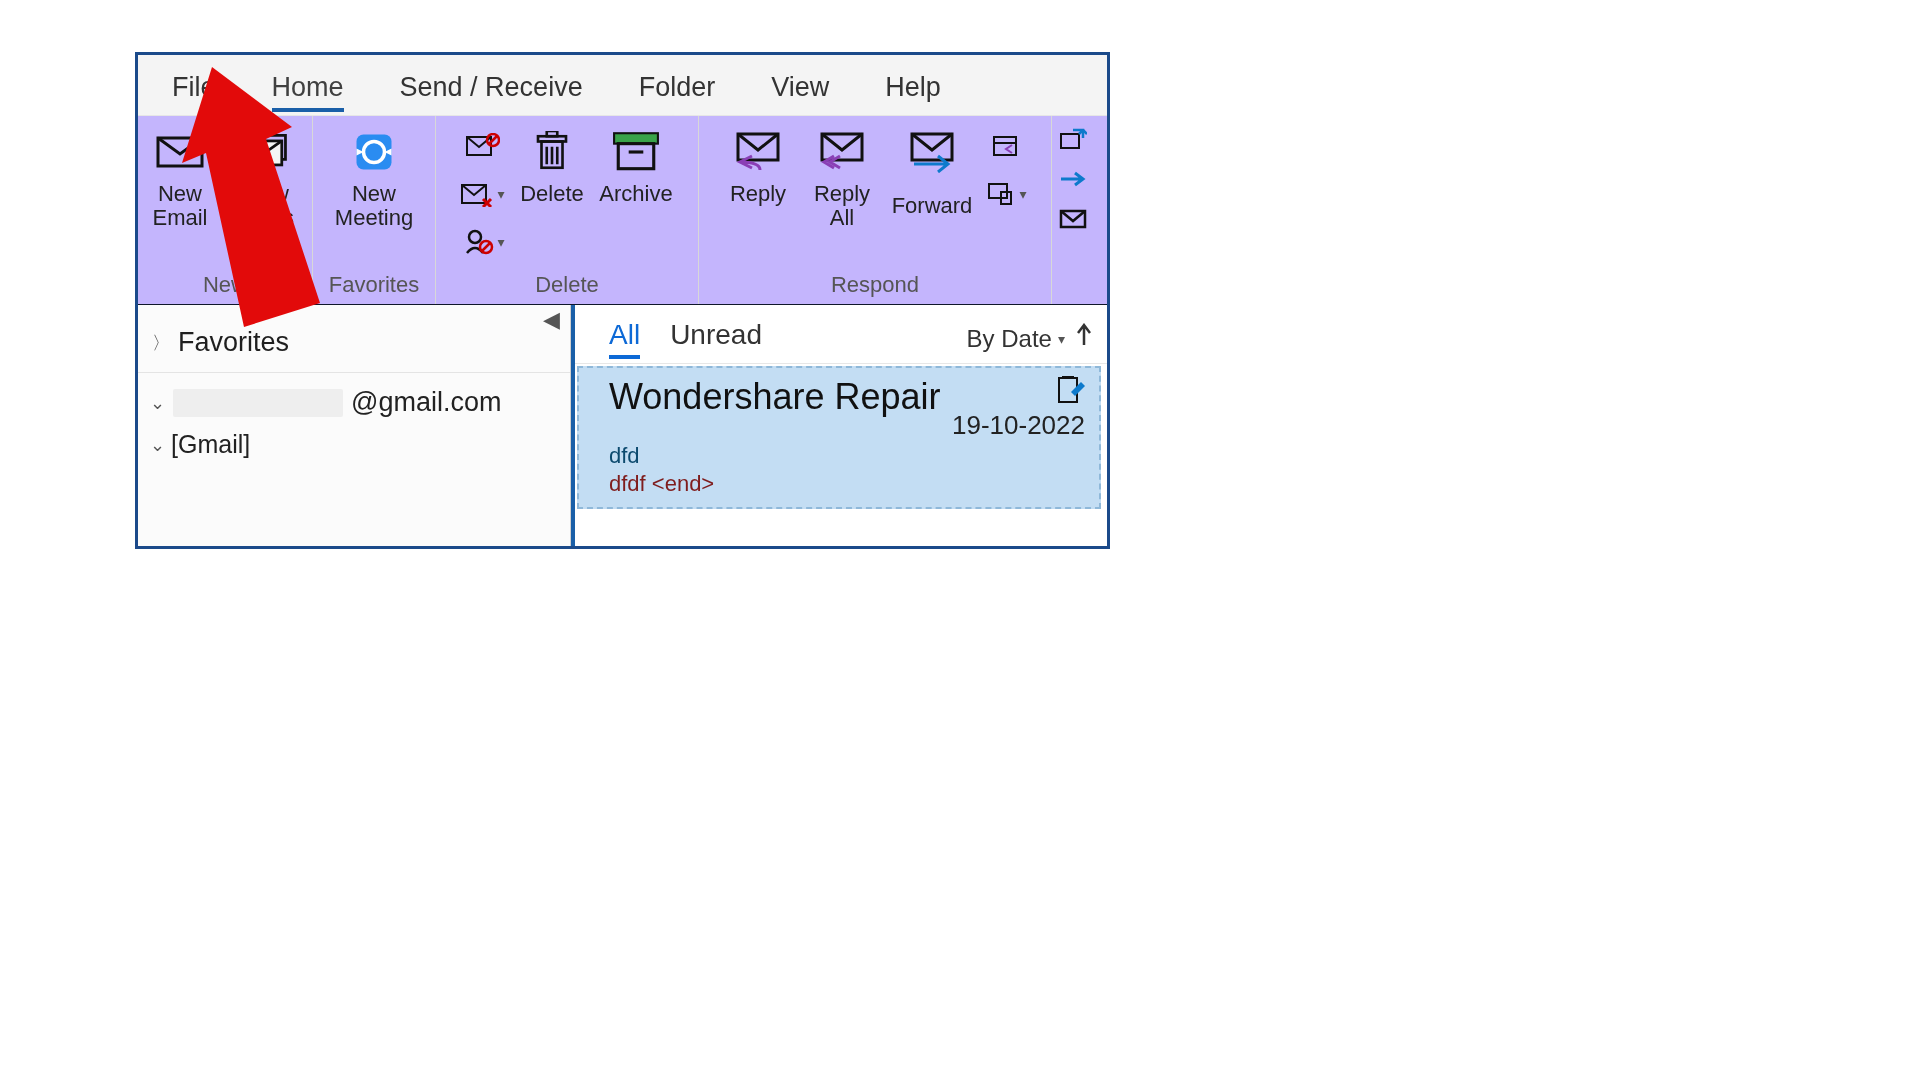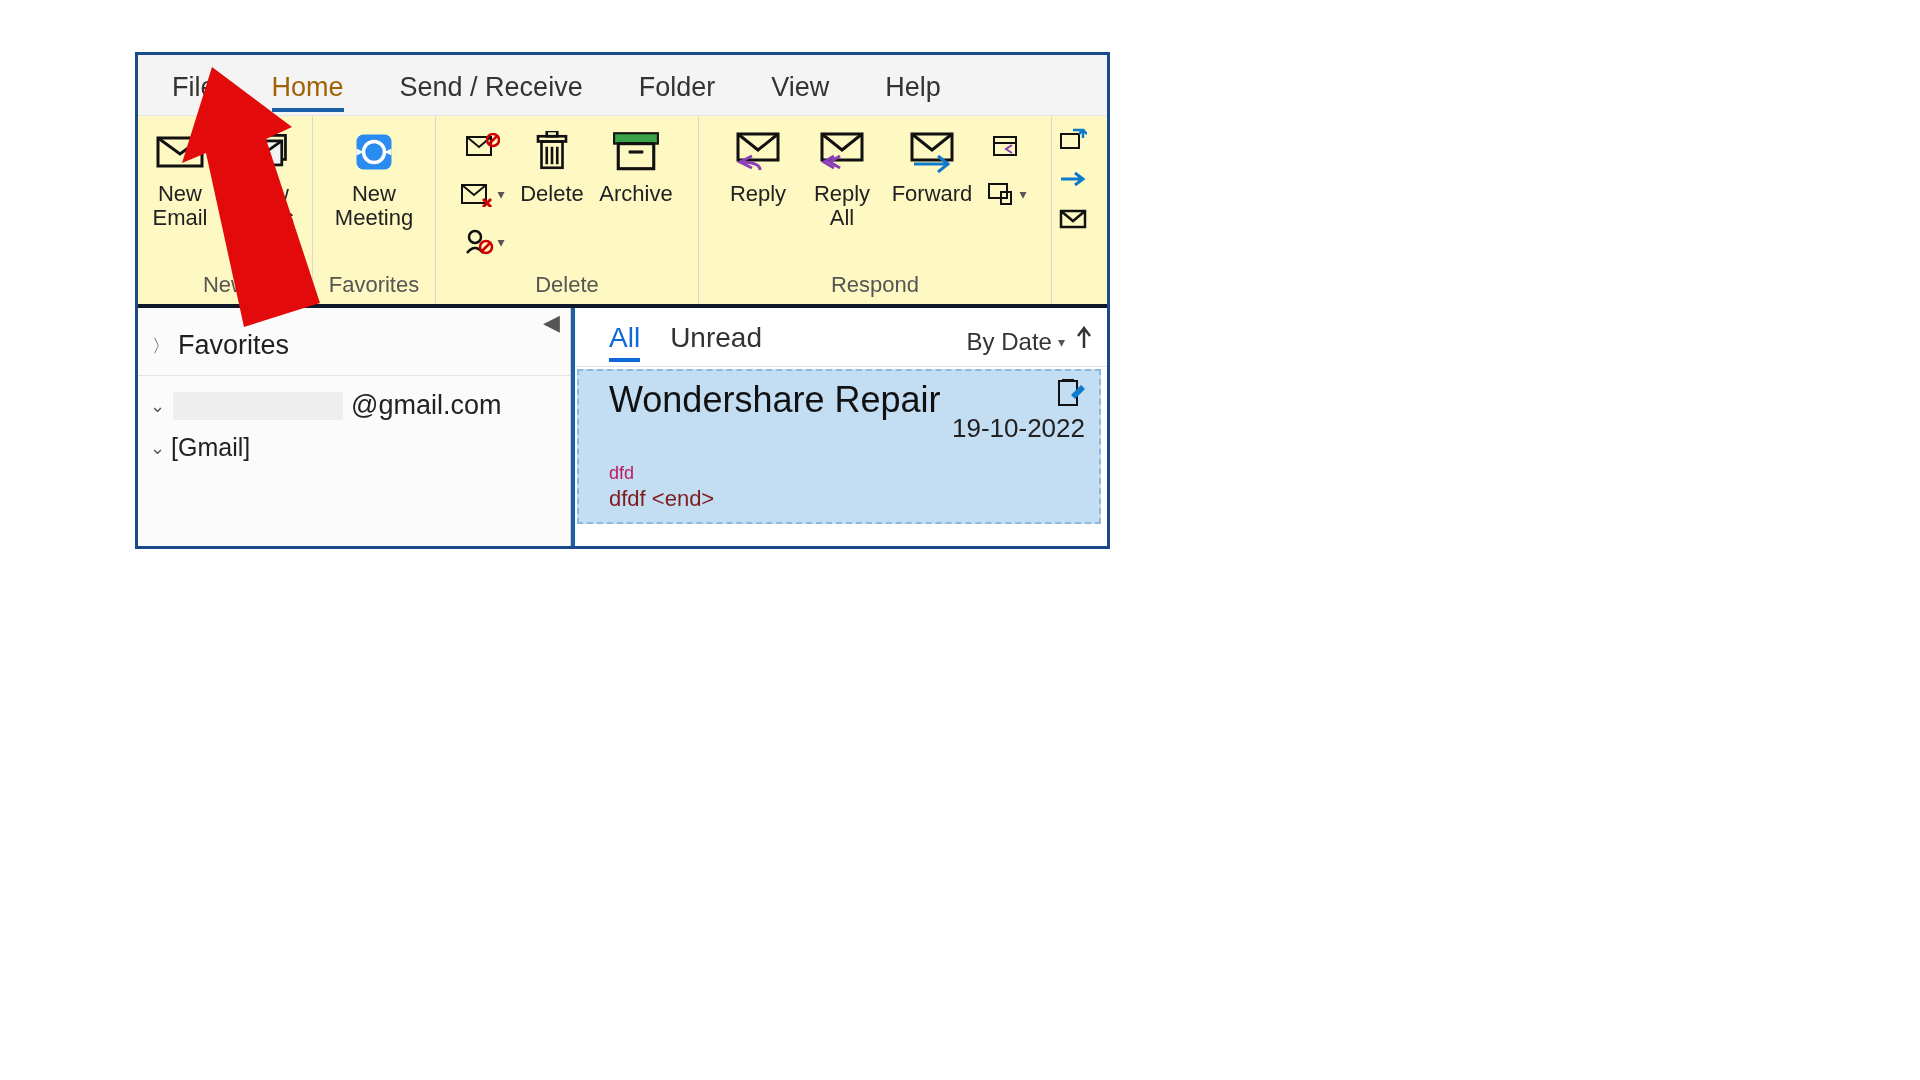--- a/index.html
+++ b/index.html
@@ -31,36 +31,36 @@
     border-bottom: 1px solid #e6e6e6;
   }
   .tab {
     font-size: 27px;
     color: #333;
     padding: 4px 28px 6px 28px;
     cursor: pointer;
     position: relative;
   }
   .tab.active {
-    color: #a16207;
+    color: #404040;
   }
   .tab.active::after {
     content: "";
     position: absolute;
     left: 28px;
     right: 28px;
     bottom: -3px;
     height: 4px;
     background: #1a5fa8;
   }
   
   .ribbon {
     display: flex;
-    background: #fef9c3;
-    border-bottom: 4px solid #0f172a;
+    background: #c4b5fd;
+    border-bottom: 1px solid #0f172a;
     height: 188px;
   }
   .group {
     display: flex;
     flex-direction: column;
     justify-content: space-between;
     align-items: center;
     padding: 6px 6px 2px 6px;
     border-right: 1px solid #d8d8d8;
   }
@@ -258,23 +258,23 @@
   }
   .msg-right {
     text-align: right;
   }
   .draft-ico svg { width:30px; height:30px;}
   .msg-date {
     font-size: 26px;
     color: #222;
   }
   .msg-sub {
-    font-size: 18px;
-    color: #be185d;
-    margin-top: 19px;
+    font-size: 22px;
+    color: #0c4a6e;
+    margin-top: 2px;
   }
   .msg-prev {
     font-size: 22px;
     color: #7f1d1d;
     margin-top: 2px;
   }
   
   .red-arrow {
     position: absolute;
     left: 44px;
@@ -421,21 +421,21 @@
           <span class="icon-slot">
             <svg viewBox="0 0 48 40">
                 <rect x="4" y="2" width="40" height="26" fill="none" stroke="#111" stroke-width="3"></rect>
                 <path d="M4 2 L24 18 L44 2" stroke="#111" fill="none" stroke-width="3"></path>
                 <path d="M16 36 L6 30 L16 24 M22 36 L12 30 L22 24" fill="none" stroke="#8a3fb5" stroke-width="3"></path>
               </svg>
           </span>
           <span style="white-space:pre-line;">Reply
 All</span>
         </div>
-        <div class="big-btn" style="width:90px;">
+        <div class="big-btn" style="width:90px;gap:12px;">
           <span class="icon-slot">
             <svg viewBox="0 0 48 40">
                 <rect x="4" y="2" width="40" height="26" fill="none" stroke="#111" stroke-width="3"></rect>
                 <path d="M4 2 L24 18 L44 2" stroke="#111" fill="none" stroke-width="3"></path>
                 <path d="M6 32 L38 32 M30 24 L40 32 L30 40" fill="none" stroke="#0d7acc" stroke-width="3"></path>
               </svg>
           </span>
           <span>Forward</span>
         </div>
         <div class="small-stack" style="justify-content:flex-end; padding-bottom:4px;">

